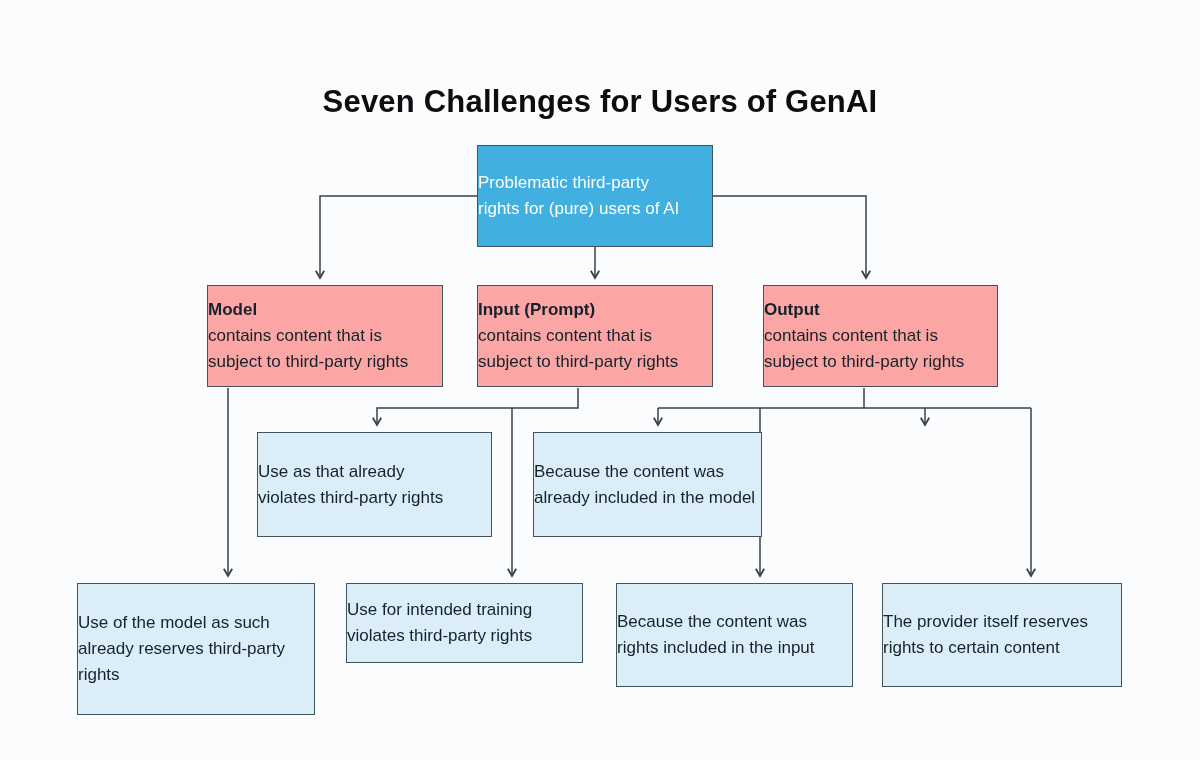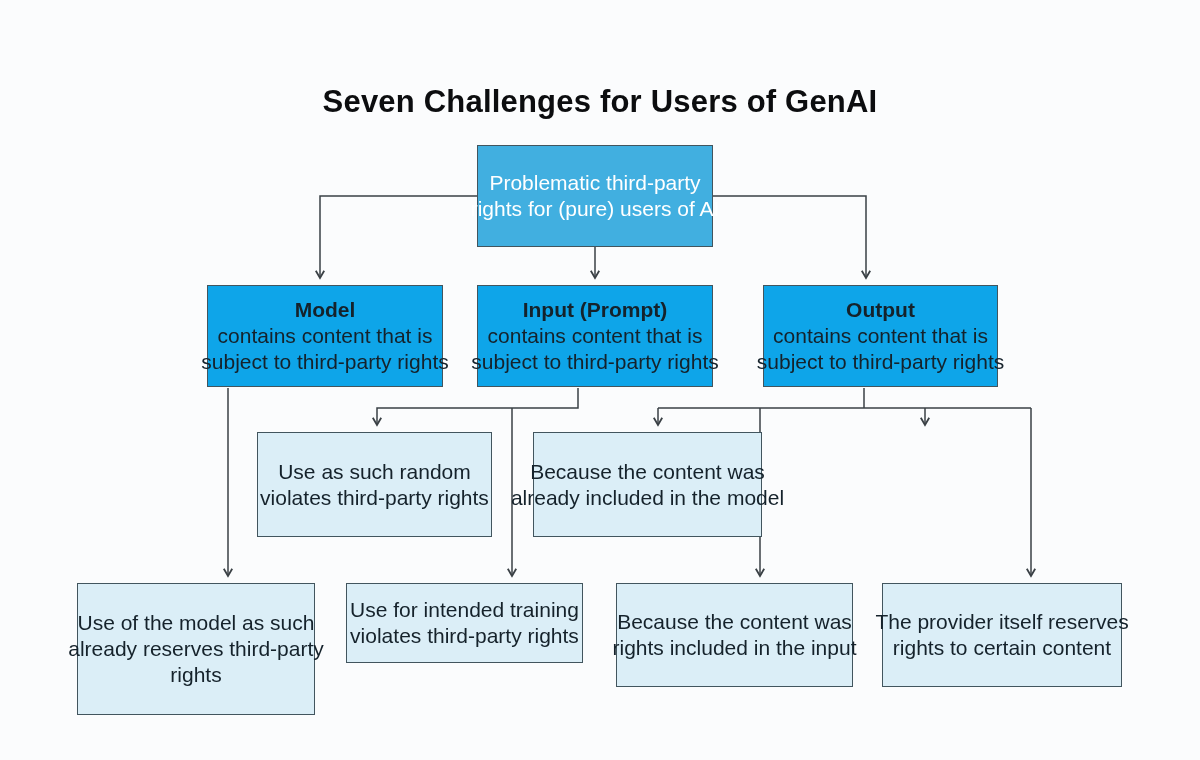--- a/index.html
+++ b/index.html
@@ -11,28 +11,28 @@
   }
   .title{
     position:absolute;left:0;right:0;top:68px;margin:16px;
     text-align:center;font-size:31px;font-weight:700;color:#0c0d0f;
     letter-spacing:0.2px;
   }
   .connectors{position:absolute;left:0;top:0;width:1200px;height:760px;}
   .connectors path{fill:none;stroke:#3a4045;stroke-width:1.5;}
   .node{
     position:absolute;box-sizing:border-box;
-    display:flex;flex-direction:column;justify-content:center;align-items:center;
+    display:flex;flex-direction:column;justify-content:center;align-items:flex-start;
     border:1.5px solid #42555e;
-    font-size:21px;line-height:26px;text-align:center;
+    font-size:17px;line-height:26px;text-align:center;
   }
   .node .ln{white-space:nowrap;}
   .node .bold{font-weight:700;}
   .root-node{background:#41afe0;color:#ffffff;}
-  .l2-node{background:#0ea5e9;}
+  .l2-node{background:#fca5a5;}
   .l3-node{background:#dbeef7;}
 </style>
 </head>
 <body>
 
 <div class="canvas">
 
   <h1 class="title">Seven Challenges for Users of GenAI</h1>
 
   <svg class="connectors" viewBox="0 0 1200 760" xmlns="http://www.w3.org/2000/svg">
@@ -70,21 +70,21 @@
     <div class="ln">contains content that is</div>
     <div class="ln">subject to third-party rights</div>
   </div>
   <div class="node l2-node" style="left:763px;top:285px;width:235px;height:102px">
     <div class="ln bold">Output</div>
     <div class="ln">contains content that is</div>
     <div class="ln">subject to third-party rights</div>
   </div>
 
   <div class="node l3-node" style="left:257px;top:432px;width:235px;height:105px">
-    <div class="ln">Use as such random</div>
+    <div class="ln">Use as that already</div>
     <div class="ln">violates third-party rights</div>
   </div>
   <div class="node l3-node" style="left:533px;top:432px;width:229px;height:105px">
     <div class="ln">Because the content was</div>
     <div class="ln">already included in the model</div>
   </div>
 
   <div class="node l3-node" style="left:77px;top:583px;width:238px;height:132px">
     <div class="ln">Use of the model as such</div>
     <div class="ln">already reserves third-party</div>

